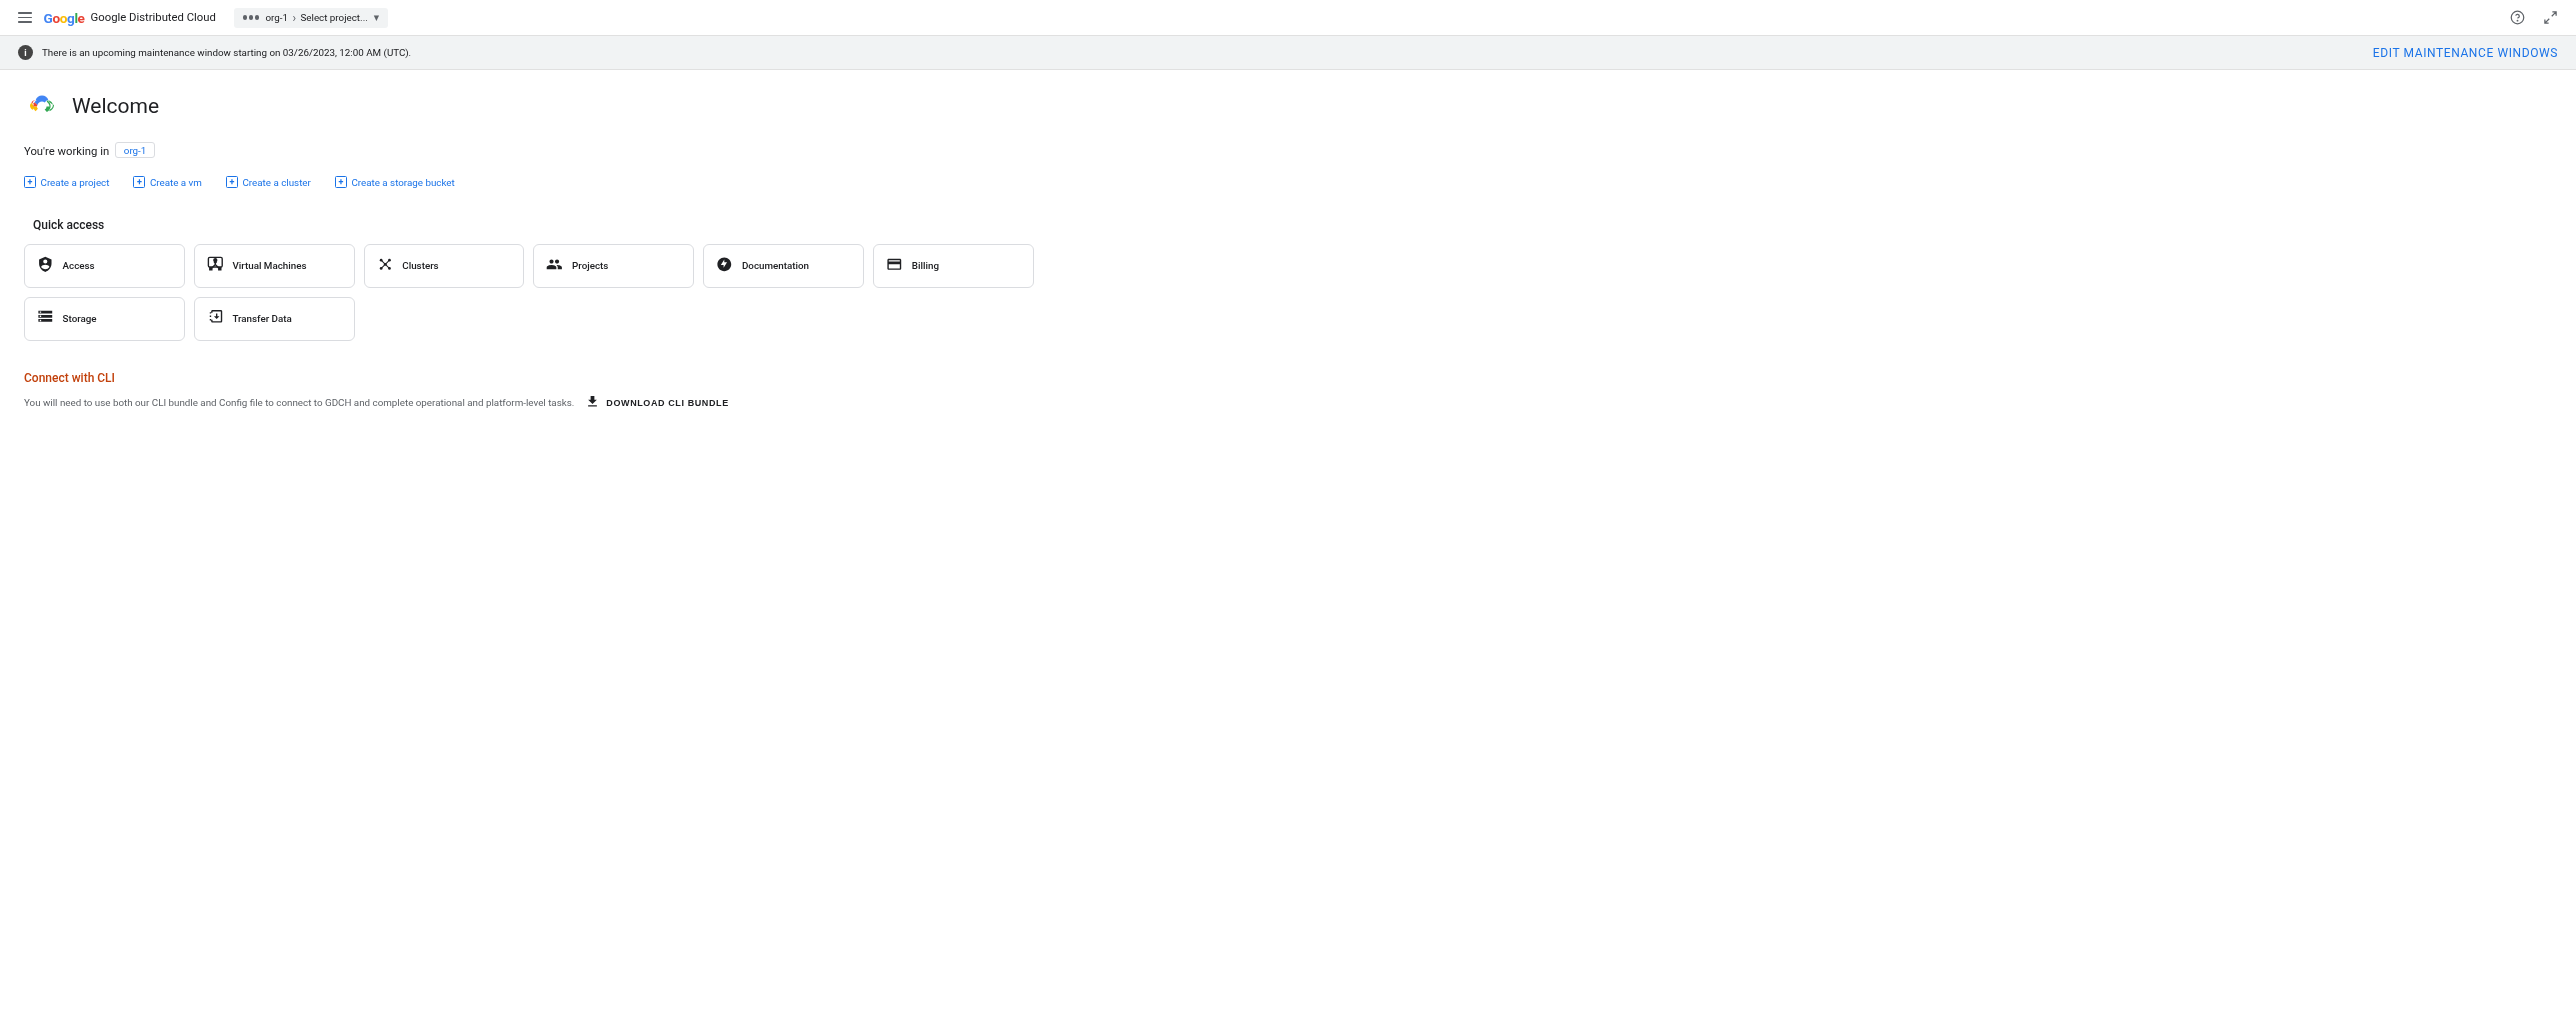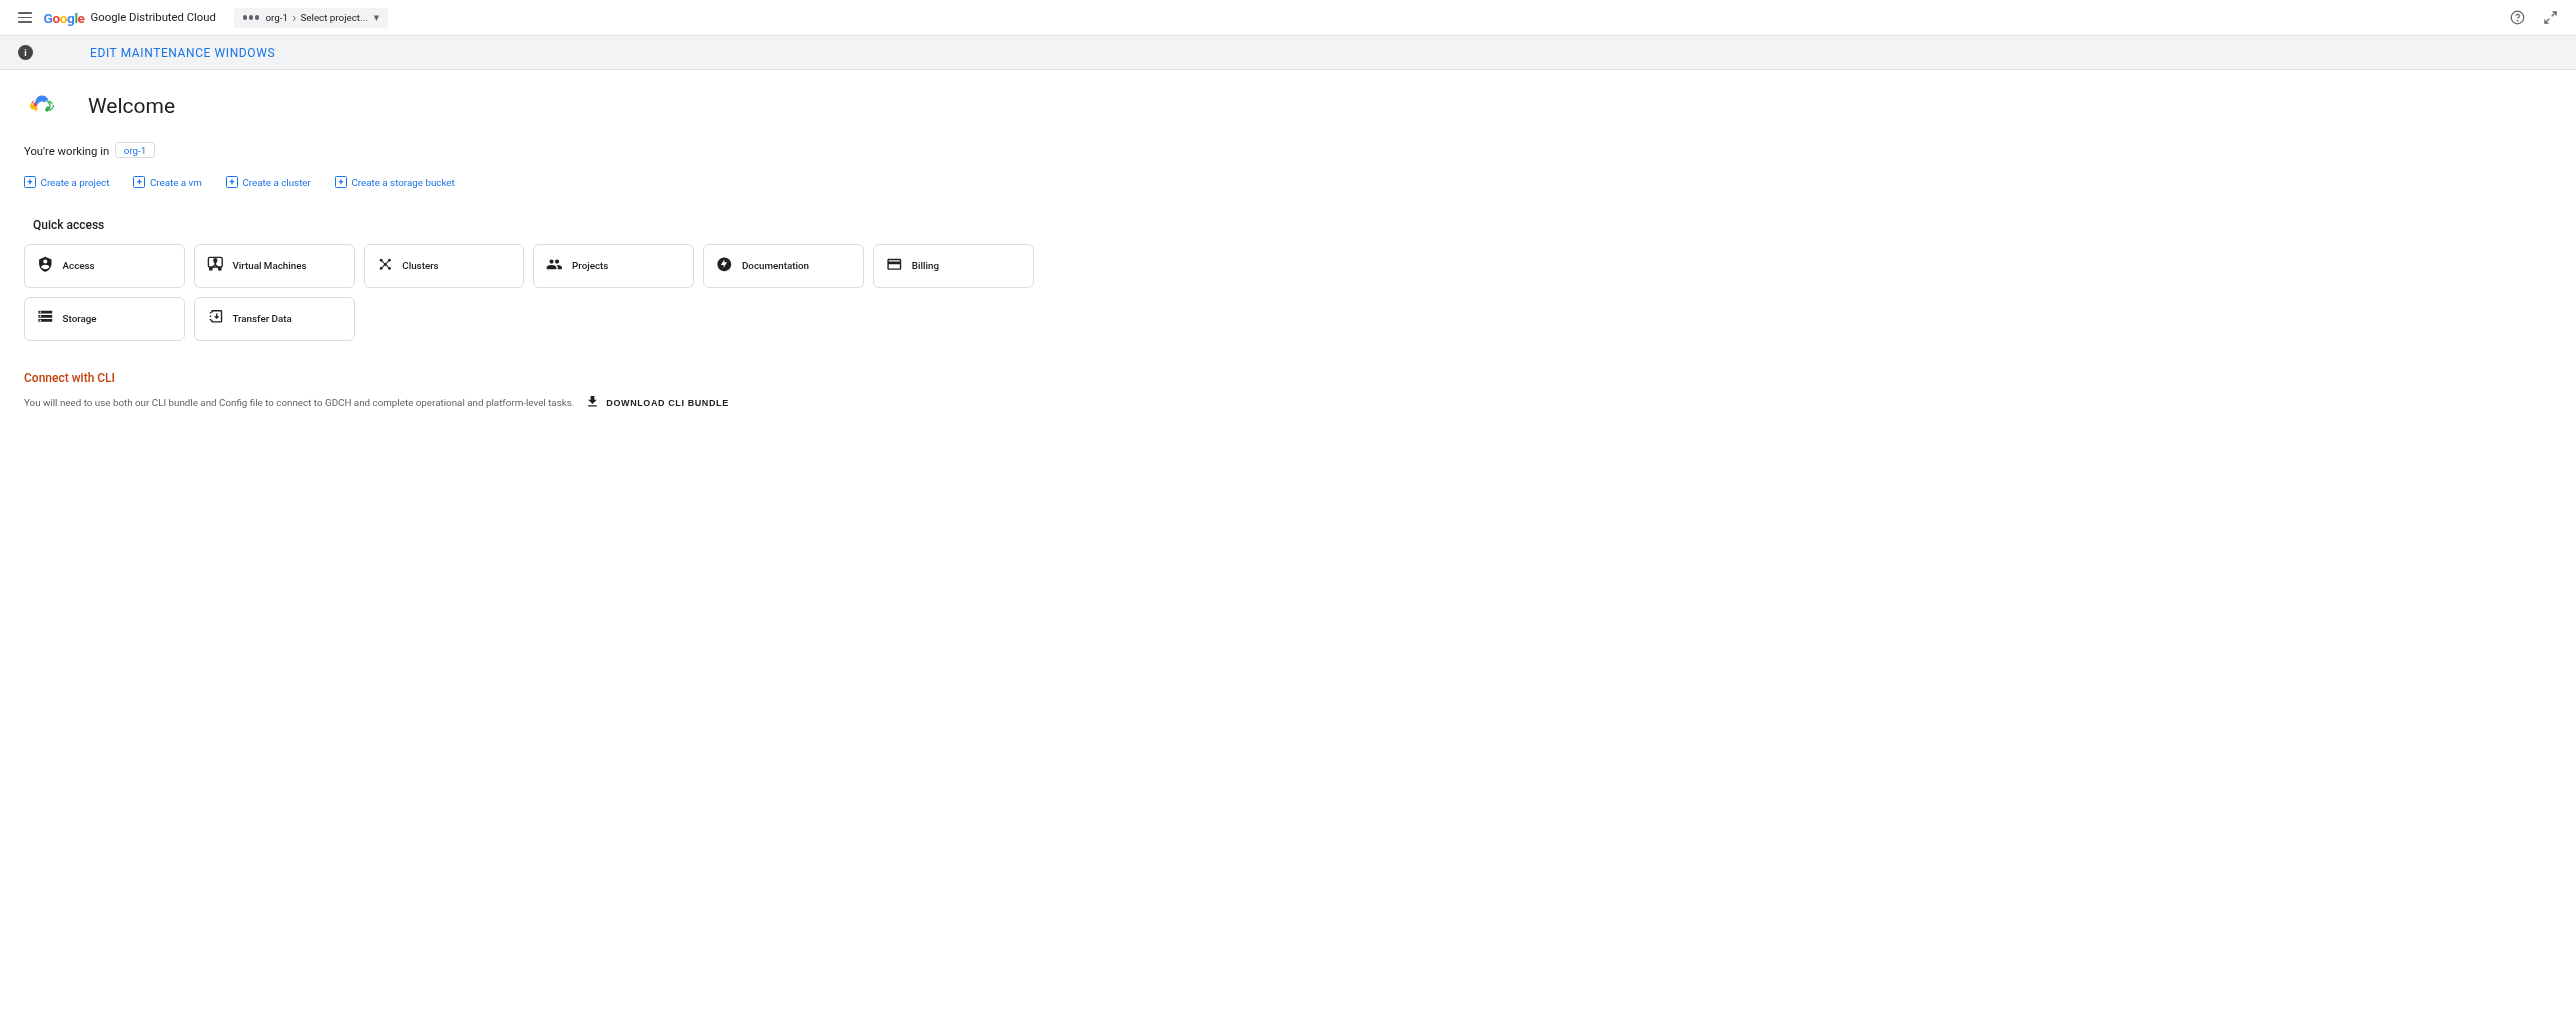--- a/index.html
+++ b/index.html
@@ -198,21 +198,20 @@
       display: flex;
       align-items: center;
       gap: 12px;
       margin-bottom: 18px;
     }
 
     .welcome-title {
       font-size: 21px;
       font-weight: 400;
       color: #202124;
-      margin-left: 16px;
     }
 
     
     .working-in-section {
       display: flex;
       align-items: flex-end;
       gap: 6px;
       margin-bottom: 18px;
     }
 
@@ -405,20 +404,21 @@
     <button class="nav-icon-btn">
       <svg width="15" height="15" viewBox="0 0 24 24" fill="none" stroke="#5f6368" stroke-width="2">
         <path d="M15 3h6v6M9 21H3v-6M21 3l-7 7M3 21l7-7"></path>
       </svg>
     </button>
   </div>
 </nav>
 
 <div class="maintenance-banner">
   <div class="banner-icon">i</div>
+  <span class="banner-text">There is an upcoming maintenance window starting on 03/26/2023, 12:00 AM (UTC).</span>
   <span class="banner-action">EDIT MAINTENANCE WINDOWS</span>
 </div>
 
 <main class="main-content">
 
   <div class="welcome-section">
     <svg class="cloud-svg" viewBox="0 0 48 48" xmlns="http://www.w3.org/2000/svg">
 
       <g>
 

